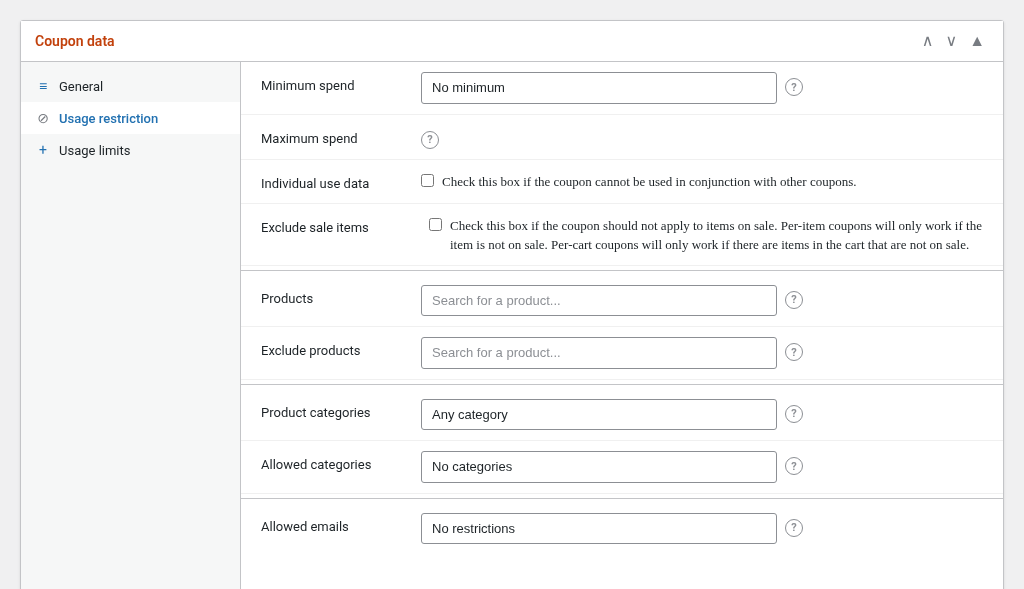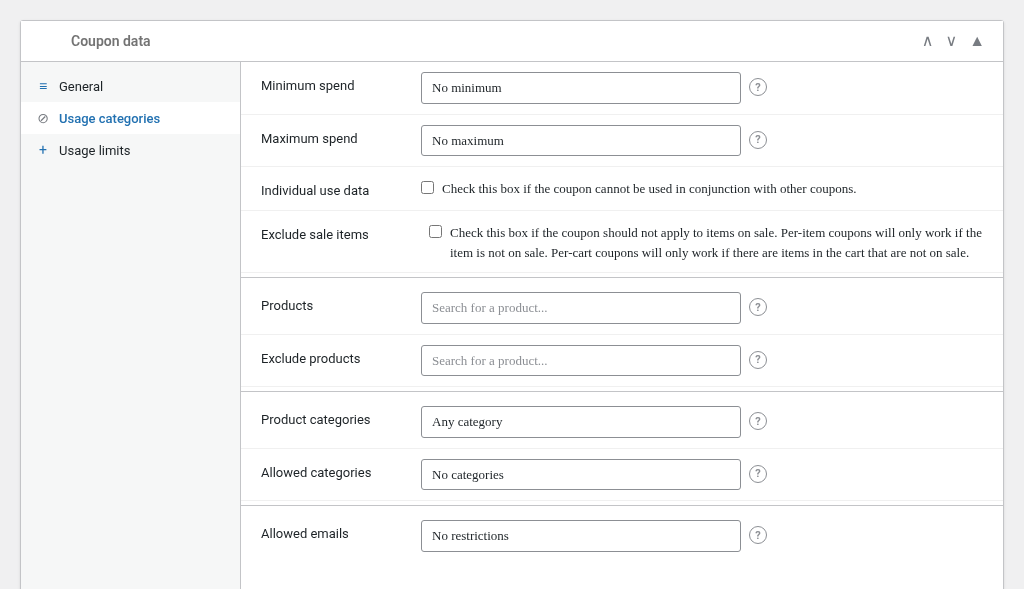--- a/index.html
+++ b/index.html
@@ -24,22 +24,21 @@
       display: flex;
       align-items: center;
       justify-content: space-between;
       padding: 10px 14px;
       border-bottom: 1px solid #c3c4c7;
       background: #fff;
     }
     .panel-title {
       font-size: 14px;
       font-weight: 600;
-      color: #737373;
-      margin-left: 36px;
+      color: #c2410c;
     }
     .panel-header-actions {
       display: flex;
       gap: 4px;
     }
     .panel-header-btn {
       background: none;
       border: none;
       cursor: pointer;
       color: #787c82;
@@ -101,29 +100,28 @@
       color: #1d2327;
       font-size: 13px;
     }
     .form-control-wrap {
       display: flex;
       align-items: flex-start;
       gap: 8px;
       flex: 1;
     }
     .form-input {
-      width: 320px;
+      width: 356px;
       padding: 5px 10px;
       border: 1px solid #8c8f94;
       border-radius: 3px;
       font-size: 13px;
       color: #1d2327;
       background: #fff;
       line-height: 1.5;
-      font-family: Liberation Serif, serif;
     }
     .form-input::placeholder {
       color: #8c8f94;
     }
     .help-icon {
       display: inline-flex;
       align-items: center;
       justify-content: center;
       width: 18px;
       height: 18px;
@@ -172,42 +170,41 @@
     </div>
   </div>
   <div class="panel-body">
     <div class="sidebar">
       <div class="sidebar-item">
         <span class="sidebar-icon blue">≡</span>
         <span>General</span>
       </div>
       <div class="sidebar-item active">
         <span class="sidebar-icon gray">⊘</span>
-        <span>Usage categories</span>
+        <span>Usage restriction</span>
       </div>
       <div class="sidebar-item">
         <span class="sidebar-icon blue">+</span>
         <span>Usage limits</span>
       </div>
     </div>
 
     <div class="content-area">
 
       <div class="form-row">
         <div class="form-label">Minimum spend</div>
         <div class="form-control-wrap">
           <input class="form-input" type="text" placeholder="No minimum" value="No minimum" style="">
           <span class="help-icon">?</span>
         </div>
       </div>
 
       <div class="form-row">
         <div class="form-label">Maximum spend</div>
         <div class="form-control-wrap">
-          <input class="form-input" type="text" placeholder="No maximum" value="No maximum" style="">
           <span class="help-icon">?</span>
         </div>
       </div>
 
       <div class="form-row">
         <div class="form-label">Individual use data</div>
         <div class="form-control-wrap">
           <div class="checkbox-wrap">
             <input type="checkbox" style="">
             <span class="checkbox-label">Check this box if the coupon cannot be used in conjunction with other coupons.</span>

